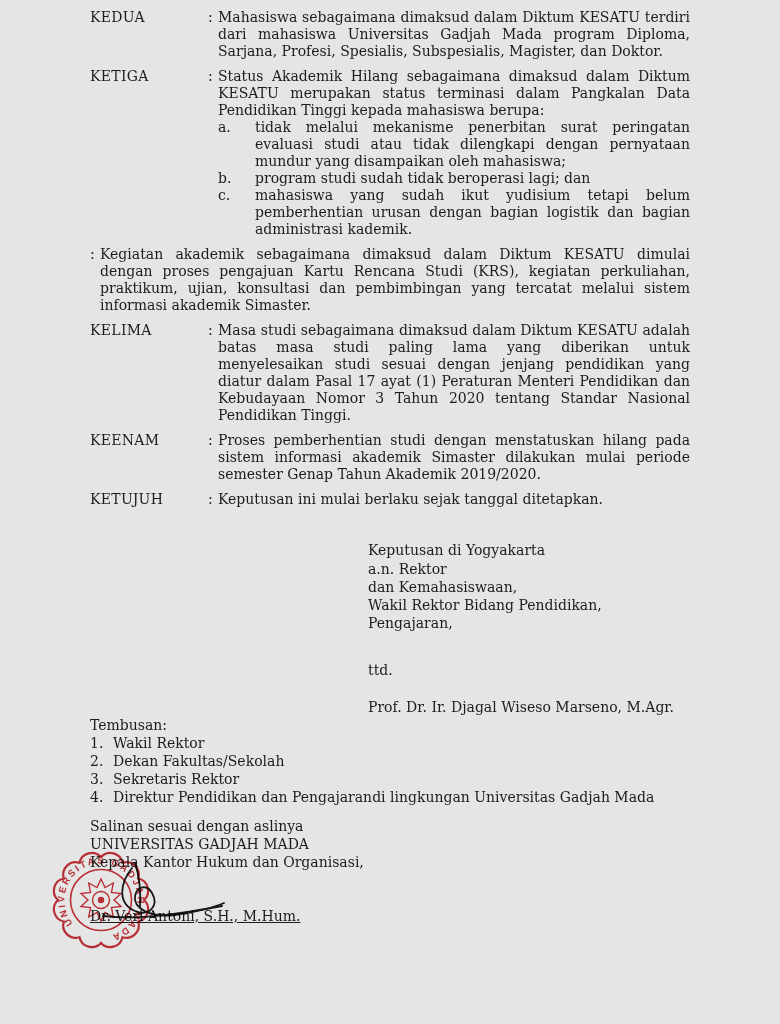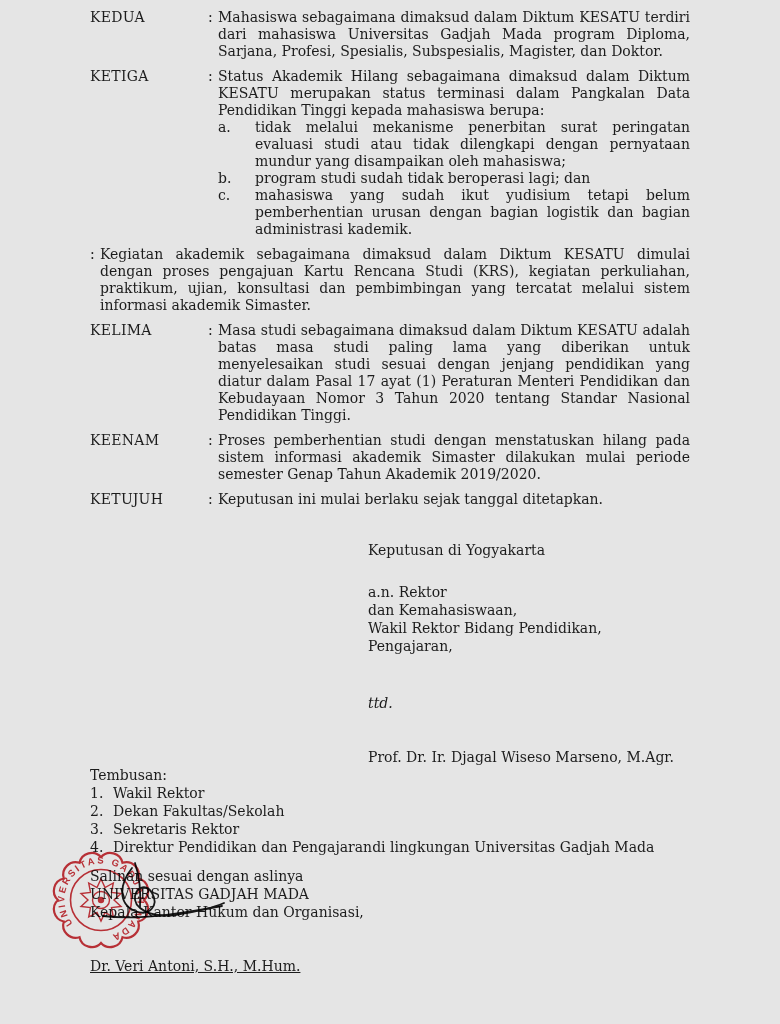--- a/index.html
+++ b/index.html
@@ -18,23 +18,23 @@
   .dictum-row { display:flex; margin-bottom:8px; line-height:17px; }
   .dictum-label { width:118px; flex-shrink:0; letter-spacing:0.3px; }
   .dictum-body { flex:1; position:relative; padding-left:10px; text-align:justify; }
   .colon { position:absolute; left:0; top:0; }
   .sub-item { display:flex; }
   .sub-marker { width:37px; flex-shrink:0; }
   .sub-text { flex:1; text-align:justify; }
 
   
   .sig-block { margin-left:278px; margin-top:33px; line-height:18px; }
-  .sig-group2 { margin-top:24px; }
-  .sig-ttd { margin-top:39px;font-style:italic; }
-  .sig-name { margin-top:36px; }
+  .sig-group2 { margin-top:1px; }
+  .sig-ttd { margin-top:29px; }
+  .sig-name { margin-top:19px; }
 
   
   .tembusan { line-height:18px; }
   .tembusan-item { display:flex; }
   .tembusan-number { width:23px; flex-shrink:0; }
 
   
   .cert { margin-top:11px; line-height:18px; }
   .cert-name { margin-top:36px;text-decoration:underline; }
 

